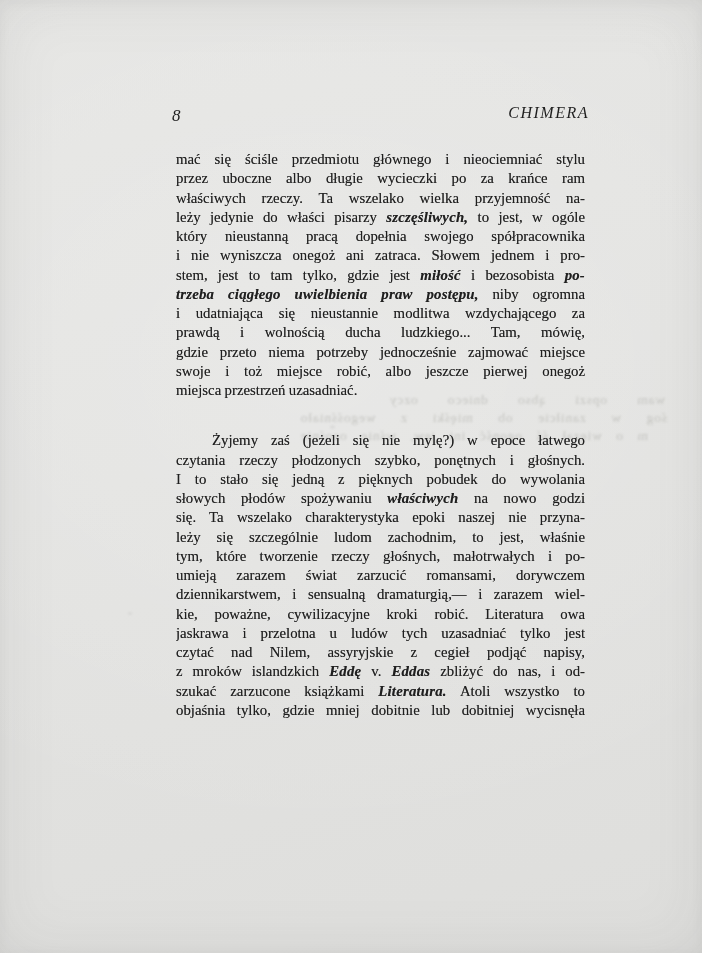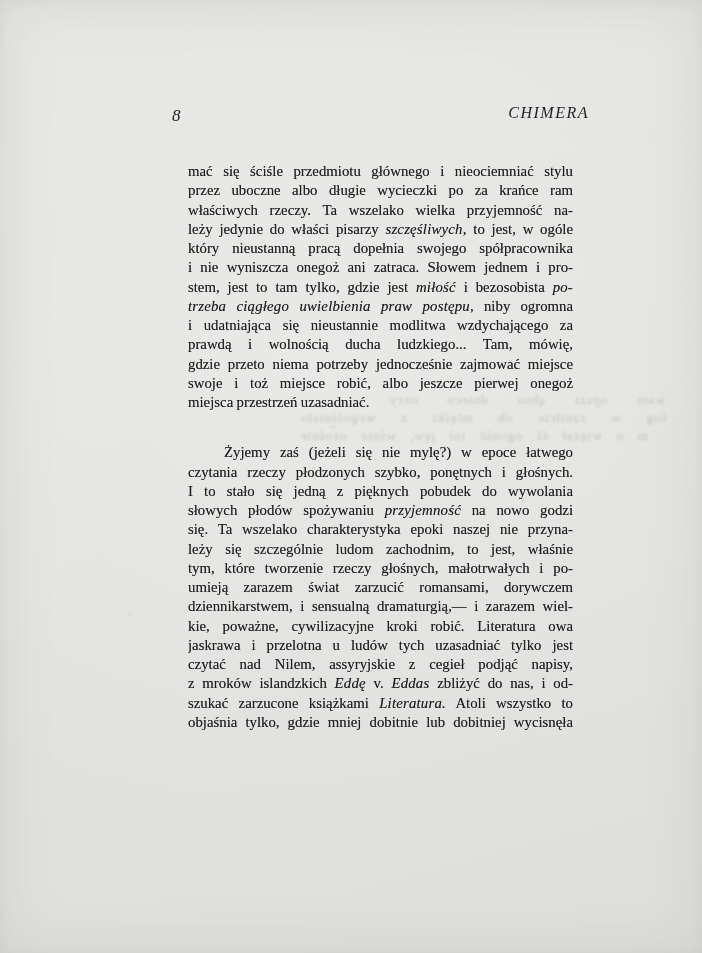--- a/index.html
+++ b/index.html
@@ -50,33 +50,33 @@
   .body-text {
     position: absolute;
     left: 172px;
     top: 146px;
     width: 417px;
     font-size: 14.8px;
     line-height: 19.25px;
     word-spacing: -0.3px;
     text-shadow: 0 0 0.5px rgba(25,25,25,0.55);
   }
-  .para { margin: 16px; }
+  .para { margin: 4px; }
   .para + .para { margin-top: 31px; }
   .line {
     height: 19.25px;
     overflow: hidden;
     text-align: justify;
     text-align-last: justify;
     white-space: normal;
   }
   .line.last-left {
     text-align-last: left;
   }
-  .line i { font-style: italic; letter-spacing: 0.2px; }
+  .line i { font-style: italic; letter-spacing: 0.2px; font-weight: bold; }
 
   
   .show-through {
     position: absolute;
     left: 0; top: 0; width: 702px; height: 953px;
     pointer-events: none;
   }
   .ghost-line {
     position: absolute;
     height: 16px;
@@ -129,21 +129,21 @@
         <div class="line">i udatniająca się nieustannie modlitwa wzdychającego za</div>
         <div class="line">prawdą i wolnością ducha ludzkiego...  Tam, mówię,</div>
         <div class="line">gdzie przeto niema potrzeby jednocześnie zajmować miejsce</div>
         <div class="line">swoje i toż miejsce robić, albo jeszcze pierwej onegoż</div>
         <div class="line last-left">miejsca przestrzeń uzasadniać.</div>
       </div>
       <div class="para">
         <div class="line" style="padding-left: 36px; box-sizing: border-box;">Żyjemy zaś (jeżeli się nie mylę?) w epoce łatwego</div>
         <div class="line">czytania rzeczy płodzonych szybko, ponętnych i głośnych.</div>
         <div class="line">I to stało się jedną z pięknych pobudek do wywolania</div>
-        <div class="line">słowych płodów spożywaniu <i>przyjemność</i> na nowo godzi</div>
+        <div class="line">słowych płodów spożywaniu <i>właściwych</i> na nowo godzi</div>
         <div class="line">się.  Ta wszelako charakterystyka epoki naszej nie przyna-</div>
         <div class="line">leży się szczególnie ludom zachodnim, to jest, właśnie</div>
         <div class="line">tym, które tworzenie rzeczy głośnych, małotrwałych i po-</div>
         <div class="line">umieją zarazem świat zarzucić romansami, dorywczem</div>
         <div class="line">dziennikarstwem, i sensualną dramaturgią,— i zarazem wiel-</div>
         <div class="line">kie, poważne, cywilizacyjne kroki robić.  Literatura owa</div>
         <div class="line">jaskrawa i przelotna u ludów tych uzasadniać tylko jest</div>
         <div class="line">czytać nad Nilem, assyryjskie z cegieł podjąć napisy,</div>
         <div class="line">z mroków islandzkich <i>Eddę</i> v. <i>Eddas</i> zbliżyć do nas, i od-</div>
         <div class="line">szukać zarzucone książkami <i>Literatura.</i> Atoli wszystko to</div>

